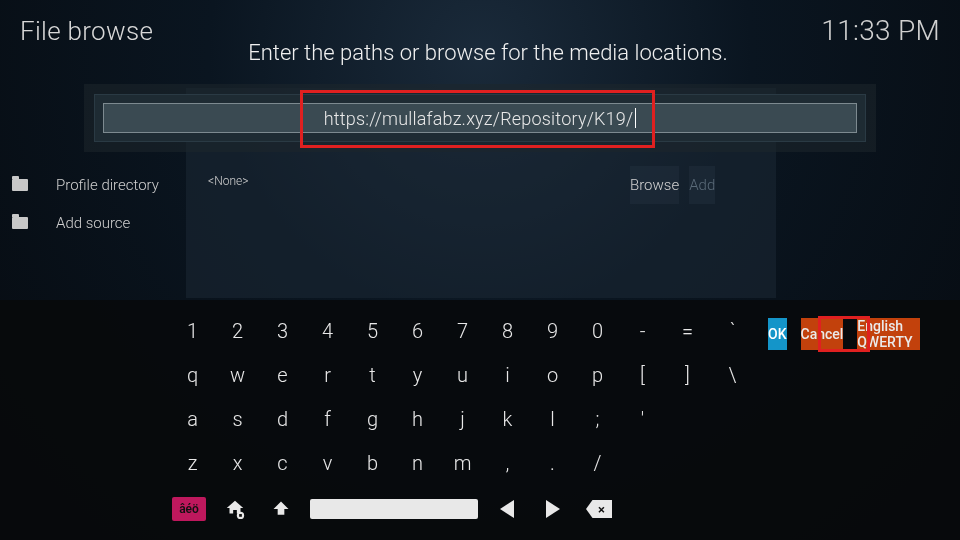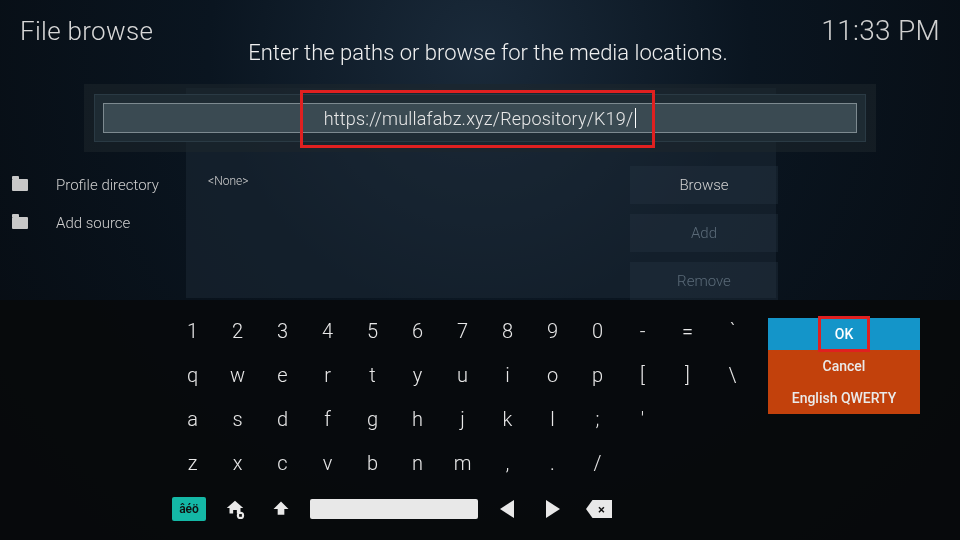--- a/index.html
+++ b/index.html
@@ -36,21 +36,21 @@
 
   .mid-panel {
     position: absolute; left: 186px; top: 88px; width: 590px; height: 210px;
     background: rgba(28,40,52,0.55);
   }
   .mid-panel .none {
     position: absolute; left: 22px; top: 86px; color: #cfcfcf; font-size: 12px;
   }
   .right-btns {
     position: absolute; right: 182px; top: 166px; width: 148px;
-    display: flex; flex-direction: column; gap: 10px;
+    display: flex; flex-direction: row; gap: 10px;
   }
   .soft-btn {
     height: 38px; display:flex; align-items:center; justify-content:center;
     color: #d0d0d0; font-size: 15px;
     background: rgba(40,55,70,0.35);
   }
   .soft-btn.dim { color: #5a6a78; }
 
   .prompt {
     position: absolute; top: 40px; left: 0; right: 0; text-align: center;
@@ -93,41 +93,41 @@
     color: #e8e8e8; font-size: 20px; font-weight: 300; cursor: pointer;
   }
   .bottom-row {
     position: absolute; left: 172px; top: 494px; display:flex; align-items:center; gap: 12px;
   }
   .ico-btn {
     width: 34px; height: 30px; display:flex; align-items:center; justify-content:center;
     color:#e8e8e8; font-size: 18px; cursor:pointer;
   }
   .accent-ic {
-    background: #14b8a6; color: #111; font-size: 12px; font-weight: 600;
+    background: #be185d; color: #111; font-size: 12px; font-weight: 600;
     width: 34px; height: 24px; border-radius: 2px;
   }
   .spacebar {
     width: 168px; height: 20px; background: #e8e8e8; border-radius: 2px;
   }
   .tri-left, .tri-right {
     width:0; height:0; border-top:9px solid transparent; border-bottom:9px solid transparent;
   }
   .tri-left { border-right: 14px solid #e8e8e8; }
   .tri-right { border-left: 14px solid #e8e8e8; }
   .bsp {
     width: 26px; height: 18px; background:#e8e8e8; position:relative;
     clip-path: polygon(25% 0, 100% 0, 100% 100%, 25% 100%, 0 50%);
     display:flex; align-items:center; justify-content:center; color:#111; font-size:13px; font-weight:700;
     padding-left:5px;
   }
 
   .side-actions {
     position: absolute; right: 40px; top: 318px; width: 152px;
-    display: flex; flex-direction: column; gap: 0;
+    display: flex; flex-direction: row; gap: 14px;
   }
   .act-btn {
     height: 32px; background: #c2410c; color: #eaeaea; font-size: 14px;
     display:flex; align-items:center; justify-content:center; cursor:pointer;
     font-weight: 500;
   }
   .act-btn.primary { background: #1495c9; color:#fff; }
 
   svg { display:block; }
 </style>
@@ -155,23 +155,20 @@
 <div class="mid-panel">
   <div class="none">&lt;None&gt;</div>
 </div>
 
 <div class="right-btns">
   <div class="soft-btn">
     <span>Browse</span>
   </div>
   <div class="soft-btn dim">
     <span>Add</span>
-  </div>
-  <div class="soft-btn dim">
-    <span>Remove</span>
   </div>
 </div>
 
 <div class="prompt">Enter the paths or browse for the media locations.</div>
 
 <div class="input-wrap">
   <div class="input-field">
     <span>https://mullafabz.xyz/Repository/K19/</span>
       <span class="cursor"></span>
   </div>

